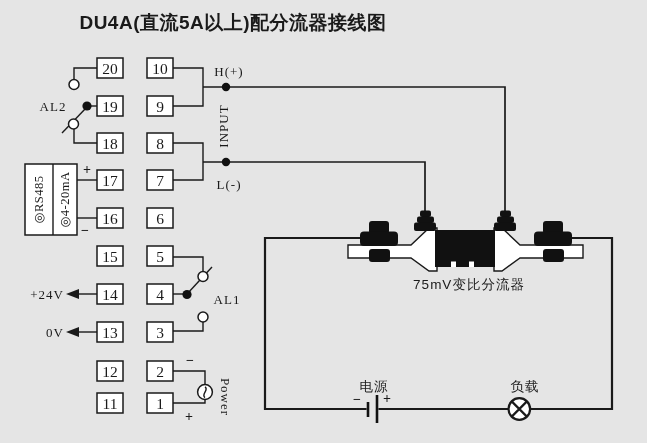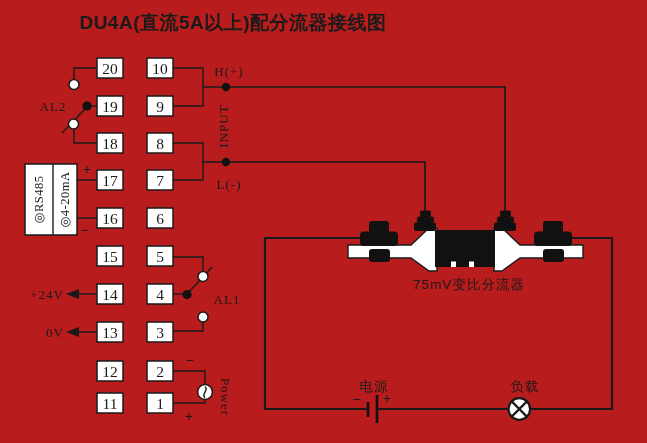--- a/index.html
+++ b/index.html
@@ -1,17 +1,17 @@
 <!DOCTYPE html>
 <html><head>
 <meta charset="utf-8">
 <style>
   html,body { margin:0; padding:0; background:#ffffff; }
   .stage {
-    position:relative; width:647px; height:443px; background:#b91c1c;
+    position:relative; width:647px; height:443px; background:#e5e5e5;
     font-family:"Liberation Serif", serif; overflow:hidden;
   }
   svg { display:block; }
   svg text { fill:#1a1a1a; font-family:"Liberation Serif", serif; }
   .title-t {
     font-family:"Liberation Sans", sans-serif;
     font-weight:bold; font-size:19px; letter-spacing:0.5px;
   }
   .tnum { font-size:15.5px; }
   .lbl  { font-size:13px; letter-spacing:1px; }

